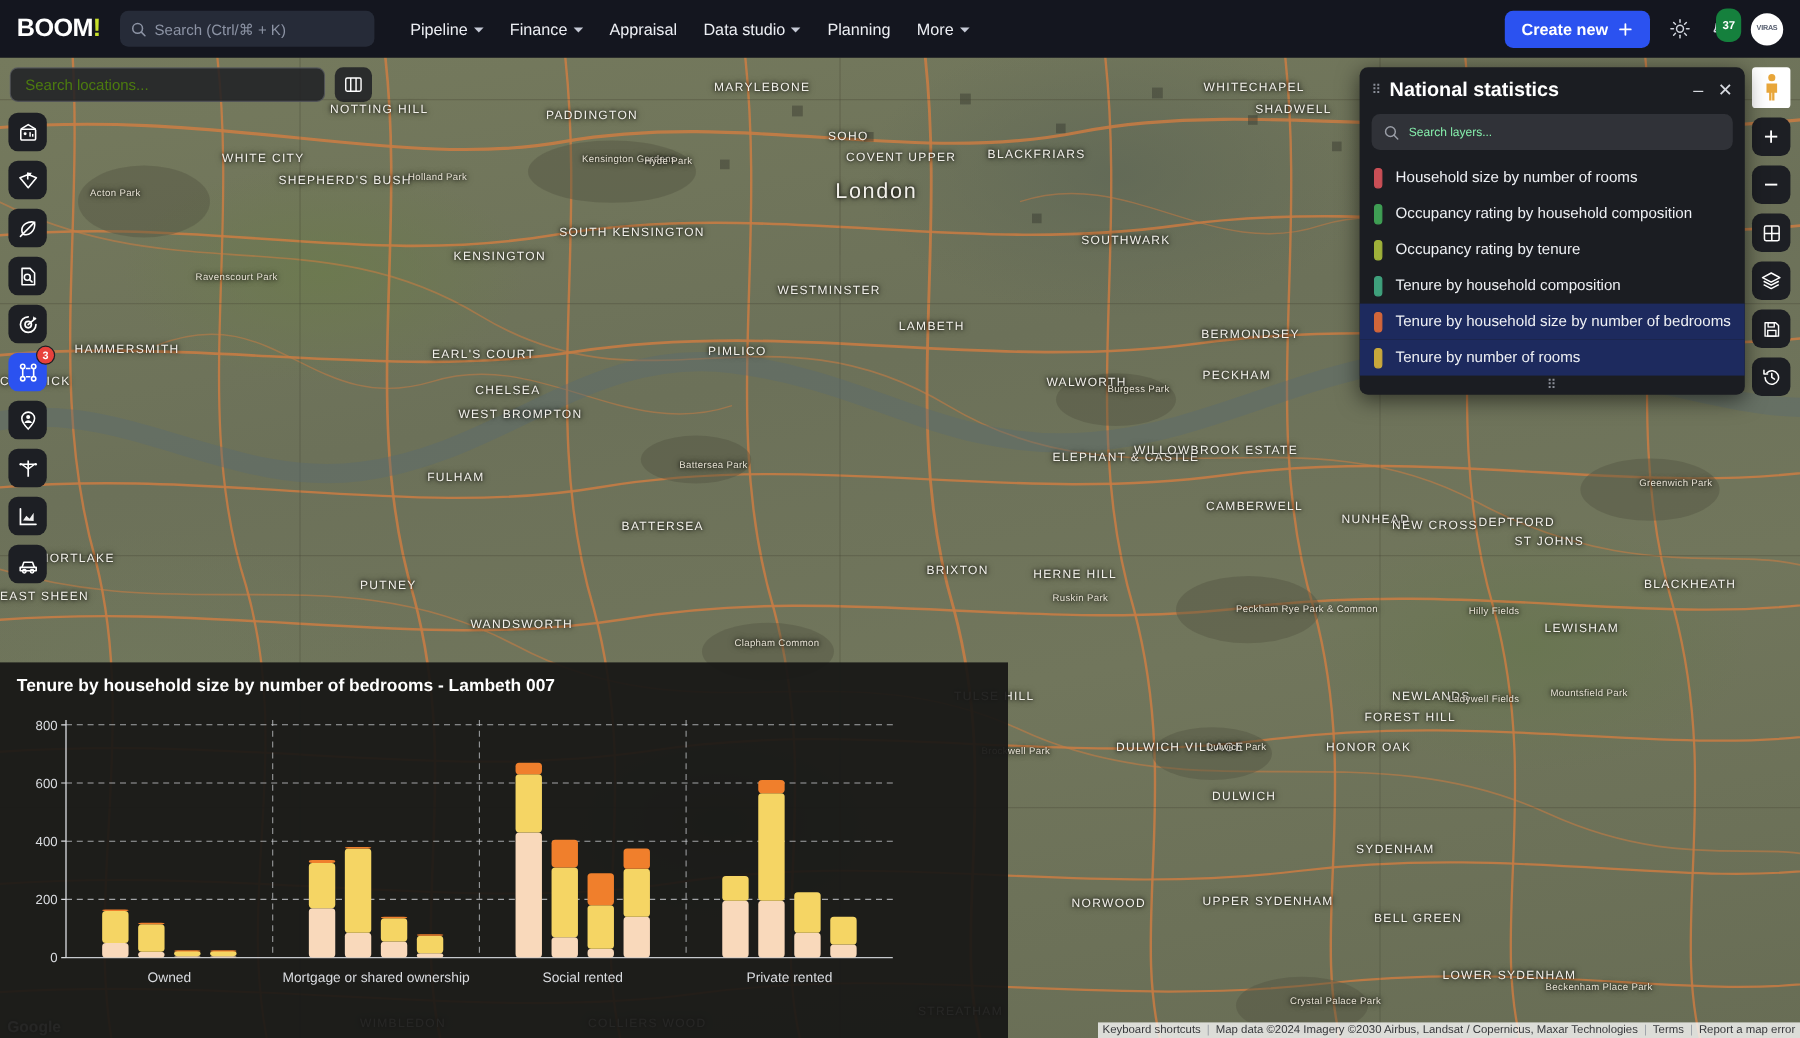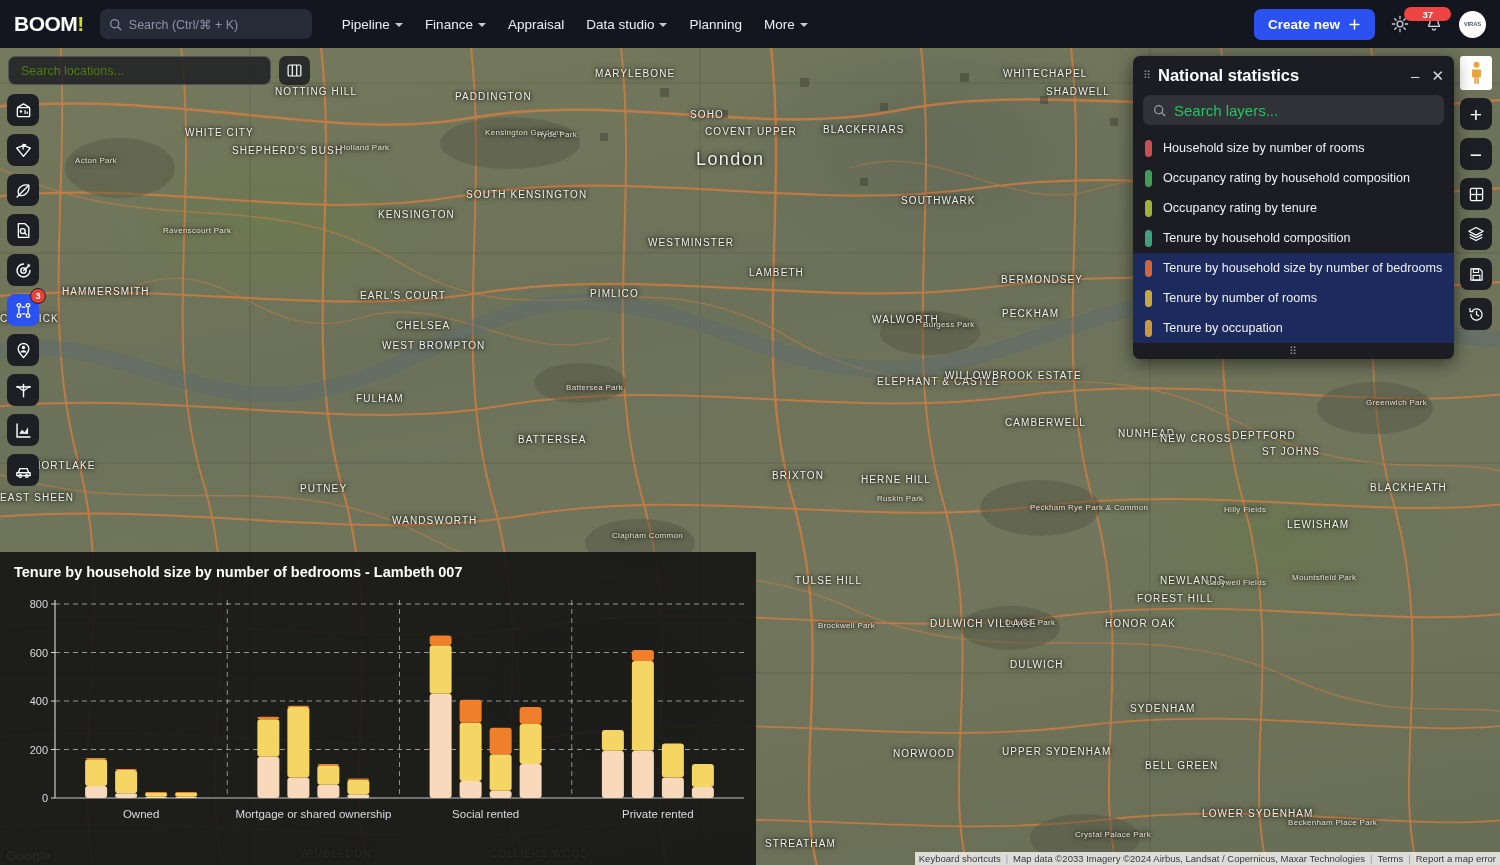--- a/index.html
+++ b/index.html
@@ -31,23 +31,23 @@
   .caret { width: 0; height: 0; border-left: 4px solid transparent; border-right: 4px solid transparent;
            border-top: 4.5px solid #c6cad6; display: inline-block; margin-top: 2px; }
   .topright { margin-left: auto; display: flex; align-items: center; gap: 16px; margin-right: 14px; }
   #create-new {
     background: #2b52f0; color: #fff; font-size: 13.5px; font-weight: 600;
     border: none; border-radius: 7px; height: 31px; padding: 0 14px;
     display: flex; align-items: center; gap: 8px; cursor: pointer;
   }
   .iconbtn { cursor: pointer; display: flex; align-items: center; justify-content: center; position: relative; }
   .badge-top {
-    position: absolute; top: -8px; right: -8px; background: #ef4444; color: #fff;
-    font-size: 9.5px; font-weight: 700; border-radius: 9px; min-width: 18px; height: 14px;
-    display: flex; align-items: center; justify-content: center; padding: 0 18px;
+    position: absolute; top: -8px; right: -8px; background: #15803d; color: #fff;
+    font-size: 9.5px; font-weight: 700; border-radius: 9px; min-width: 18px; height: 28px;
+    display: flex; align-items: center; justify-content: center; padding: 0 5px;
   }
   .avatar {
     width: 27px; height: 27px; border-radius: 50%; background: #fff;
     display: flex; align-items: center; justify-content: center;
     font-size: 6px; font-weight: 700; color: #555d6e; letter-spacing: -0.2px; cursor: pointer;
   }
 
   
   #map {
     position: absolute; top: 48px; left: 0; width: 1500px; height: 817px;
@@ -127,34 +127,34 @@
   #statpanel-head { display: flex; align-items: center; padding: 10px 10px 6px 10px; }
   .grip { color: #8b8f99; font-size: 11px; letter-spacing: -1px; line-height: 7px; width: 9px; cursor: grab; }
   .grip i { font-style: normal; display: block; }
   #statpanel-title { color: #fff; font-size: 16.5px; font-weight: 700; margin-left: 6px; }
   .panel-actions { margin-left: auto; display: flex; align-items: center; gap: 12px; }
   .panel-actions span { color: #d7dae0; font-size: 15px; line-height: 1; cursor: pointer; }
   #layer-search {
     margin: 4px 10px 8px 10px; height: 30px; background: #303238; border-radius: 7px;
     display: flex; align-items: center; padding: 0 10px; gap: 8px;
   }
-  #layer-search .ph { color: #22c55e; font-size: 15px; }
+  #layer-search .ph { color: #86efac; font-size: 10px; }
   #layer-list { display: flex; flex-direction: column; }
   .layer-row {
     display: flex; align-items: center; gap: 11px; height: 30px; padding: 0 0 0 12px;
     cursor: pointer;
   }
   .layer-row.sel { background: #1d2a5e; }
   .swatch { width: 7px; height: 17px; border-radius: 3px; flex: none; }
   .layer-name { color: #eef0f4; font-size: 12.6px; white-space: nowrap; }
   #panel-foot { height: 16px; display: flex; align-items: center; justify-content: center; }
 
   
   #chartpanel {
-    position: absolute; left: 0; top: 552px; width: 756px; height: 313px;
+    position: absolute; left: 0; top: 552px; width: 840px; height: 313px;
     background: rgba(23,23,22,.93); z-index: 45;
   }
   #chart-title {
     color: #fff; font-size: 14.5px; font-weight: 700; padding: 12px 0 0 14px;
   }
   #plot {
     position: absolute; left: 0; top: 34px; width: 756px; height: 240px;
   }
 
   
@@ -553,24 +553,20 @@
           <span class="layer-name">Tenure by household composition</span>
         </div>
         <div class="layer-row sel">
           <span class="swatch" style="background: rgb(210, 102, 58); border: 1px solid rgb(210, 102, 58);"></span>
           <span class="layer-name">Tenure by household size by number of bedrooms</span>
         </div>
         <div class="layer-row sel">
           <span class="swatch" style="background: rgb(200, 168, 60); border: 1px solid rgb(200, 168, 60);"></span>
           <span class="layer-name">Tenure by number of rooms</span>
         </div>
-        <div class="layer-row sel">
-          <span class="swatch" style="background: rgb(204, 154, 58); border: 1px solid rgb(204, 154, 58);"></span>
-          <span class="layer-name">Tenure by occupation</span>
-        </div>
       </div>
     <div id="panel-foot">
       <span class="grip" style="letter-spacing:-1px">⠿</span>
     </div>
   </div>
 
   <div id="chartpanel">
     <div id="chart-title">Tenure by household size by number of bedrooms - Lambeth 007</div>
     <svg id="plot" viewBox="0 0 756 240">
         <line x1="55" y1="212" x2="744" y2="212" stroke="#cfd2d6" stroke-width="1.1" stroke-dasharray="0" opacity="0.95"></line>
@@ -642,20 +638,20 @@
         <rect x="691.875" y="178.05" width="22" height="23.037499999999994" fill="#f5d564" rx="3" ry="3"></rect>
         <text x="657.875" y="232" fill="#d9dbdf" font-size="11.5" text-anchor="middle" font-family="&quot;Liberation Sans&quot;, sans-serif">Private rented</text>
       </svg>
 
   </div>
 
   <div id="gmaps-logo">Google</div>
   <div id="attrib">
     <span>Keyboard shortcuts</span>
     <span class="sep">|</span>
-    <span>Map data ©2033 Imagery ©2024 Airbus, Landsat / Copernicus, Maxar Technologies</span>
+    <span>Map data ©2024 Imagery ©2030 Airbus, Landsat / Copernicus, Maxar Technologies</span>
     <span class="sep">|</span>
     <span>Terms</span>
     <span class="sep">|</span>
     <span>Report a map error</span>
   </div>
 
 </div>
 
 </body></html>

